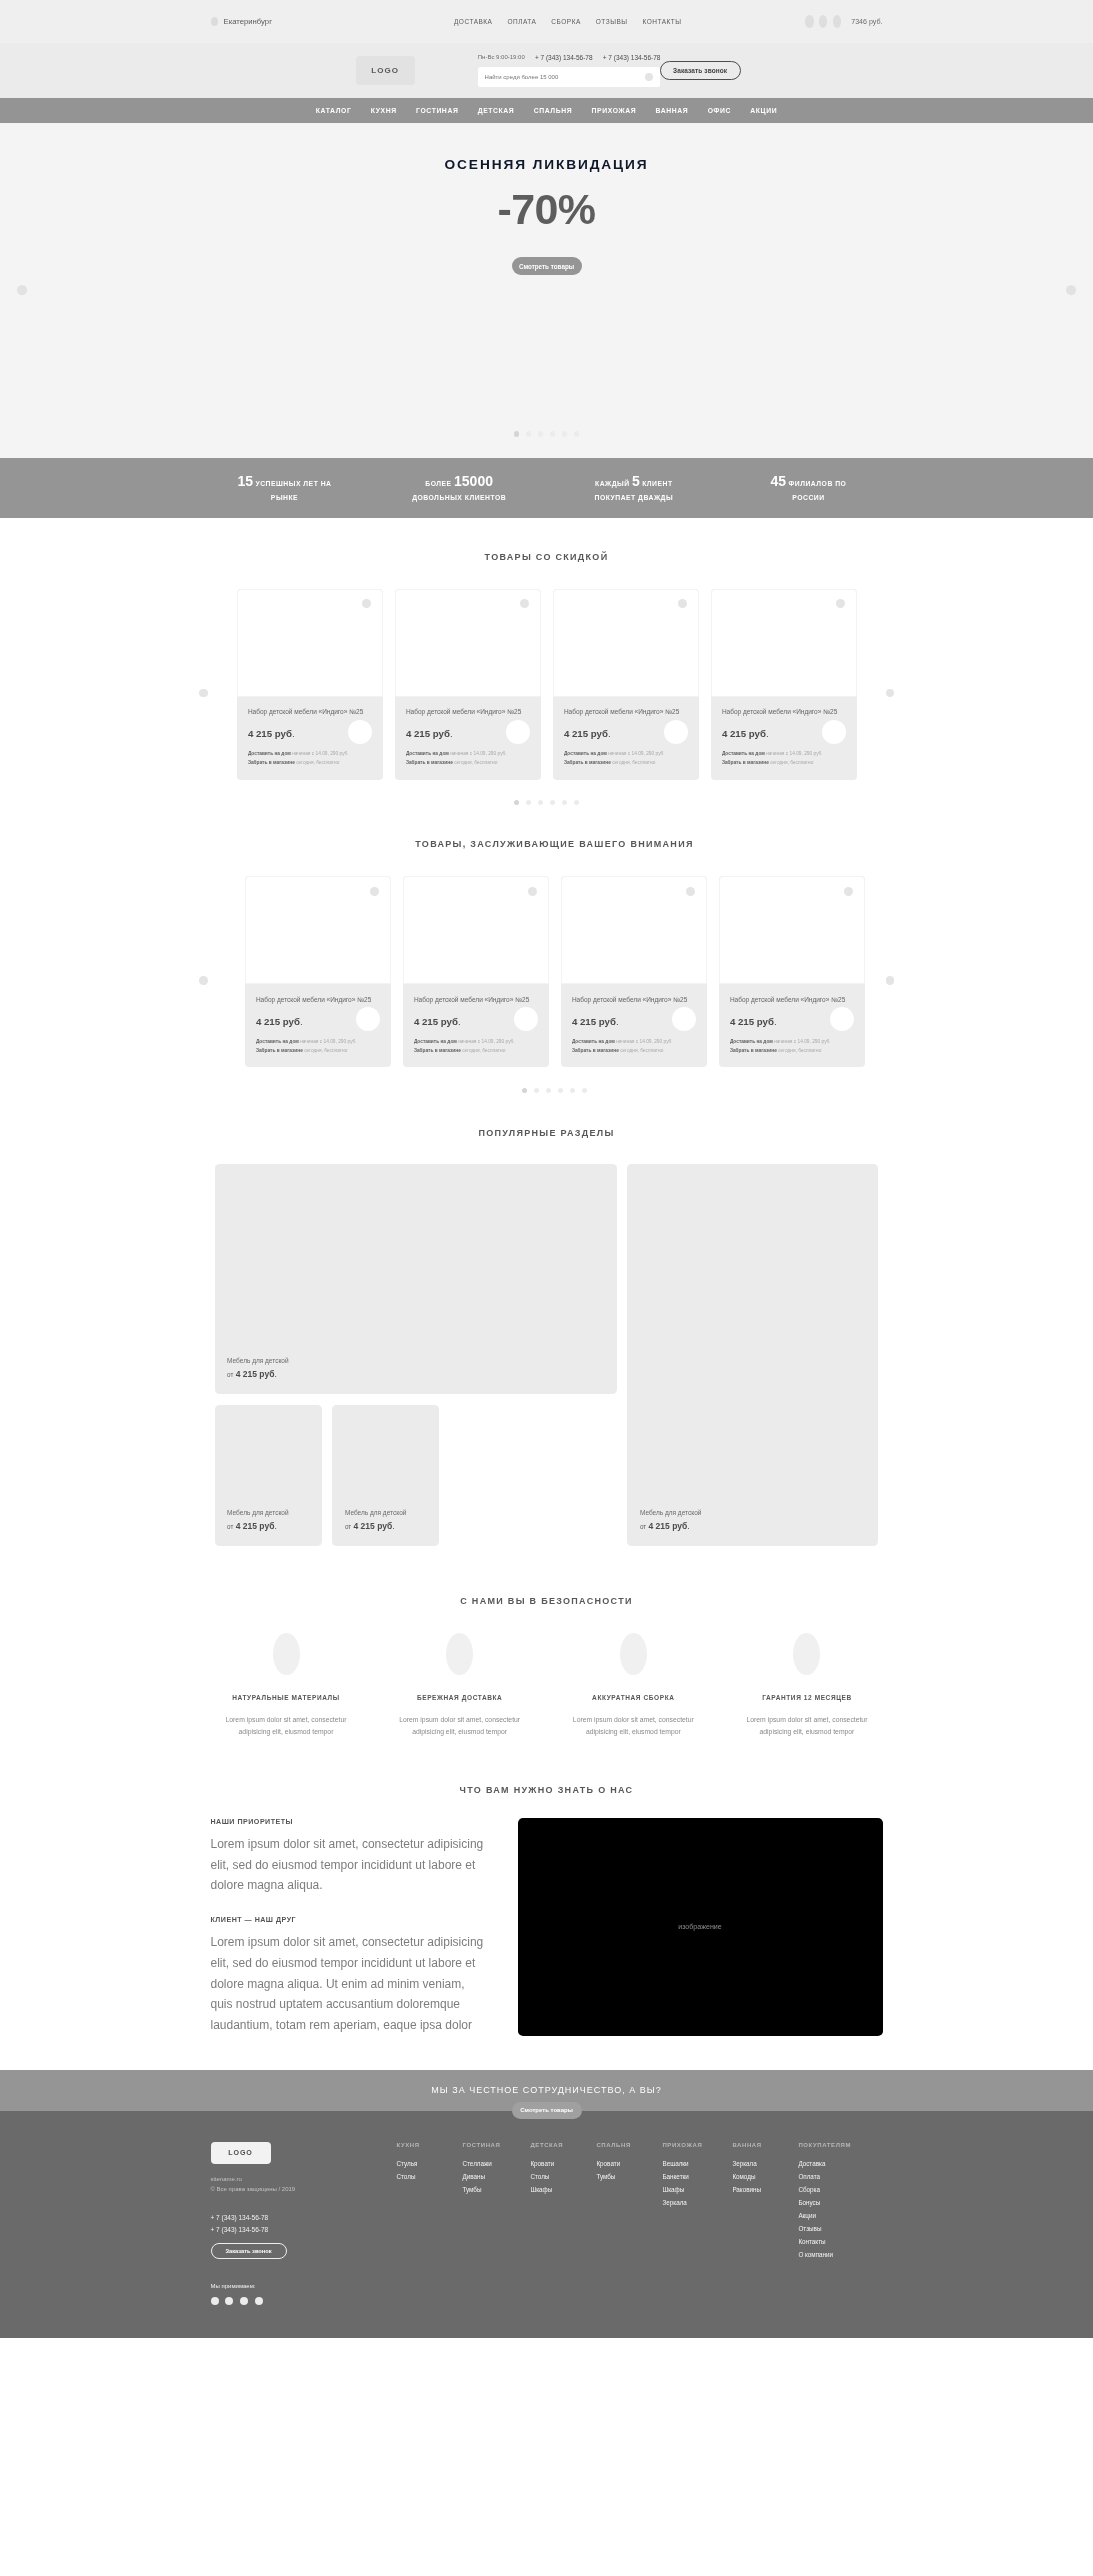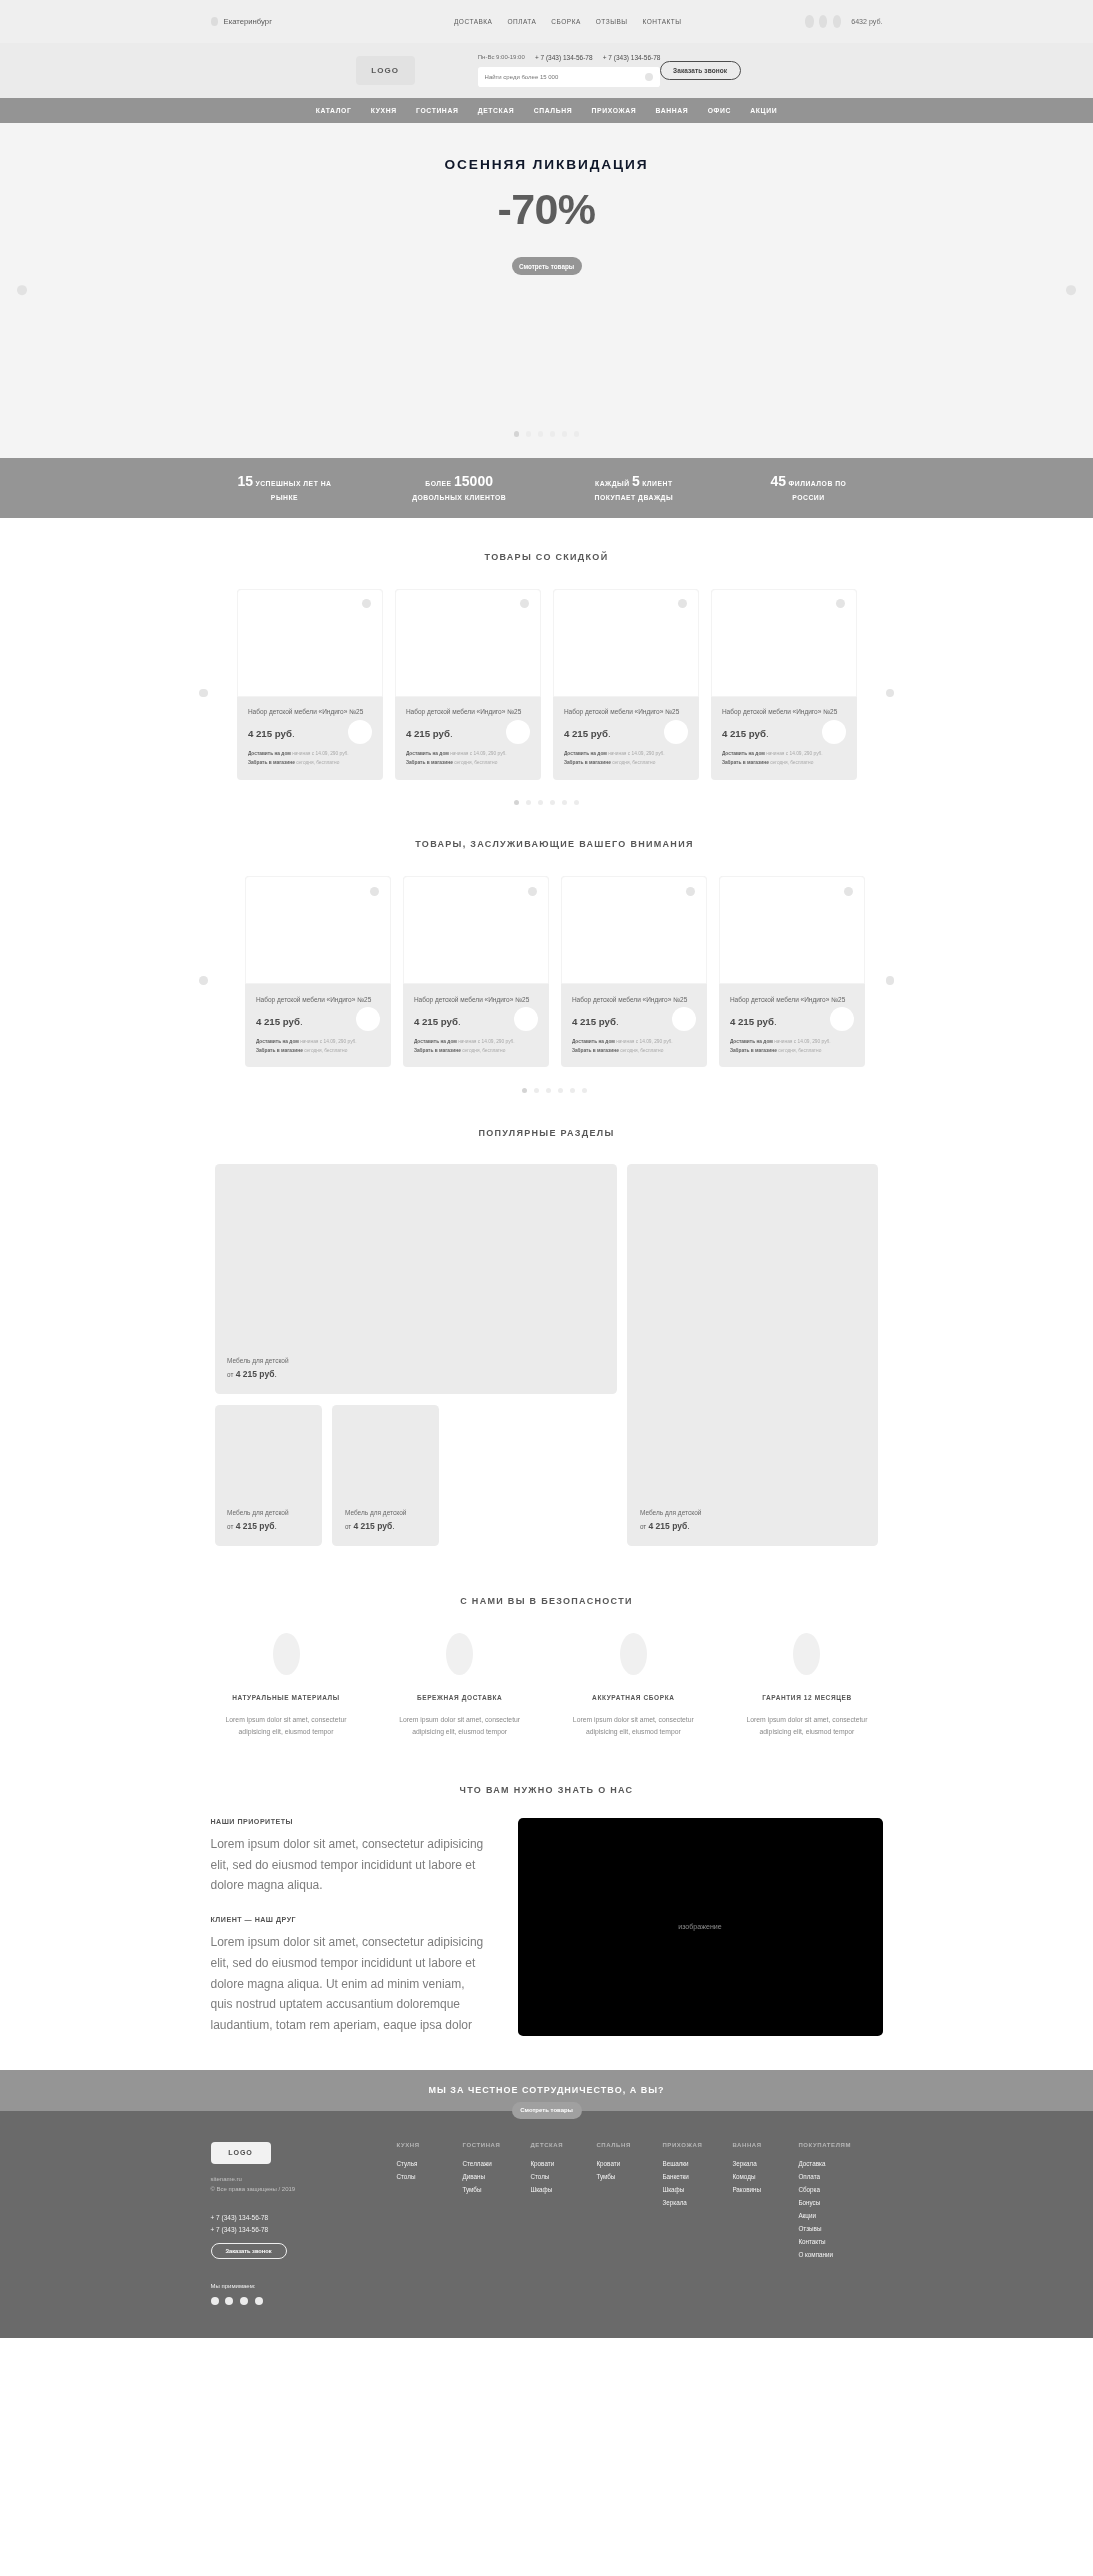--- a/index.html
+++ b/index.html
@@ -185,21 +185,21 @@
     display: flex; align-items: center; justify-content: center;
     font-size: 7.1px; color: #8d8d8d;
   }
 
   
   .cta-band {
     margin-top: 34px; height: 41px; background: #959595;
     display: flex; align-items: center; justify-content: center;
   }
   .cta-title {
-    color: #fff; font-size: 9px; font-weight: 700; letter-spacing: 1px; text-transform: uppercase;
+    color: #fff; font-size: 9px; font-weight: 400; letter-spacing: 1px; text-transform: uppercase;
     font-family: "Liberation Sans Narrow", "Liberation Sans", sans-serif;
   }
   .cta-btn-holder { position: relative; height: 0; }
   .cta-btn {
     position: absolute; left: 50%; transform: translateX(-50%); top: -9px;
     width: 70px; height: 17.7px; border-radius: 9px; background: #a0a0a0;
     color: #fff; border: 0; font-size: 6px; font-weight: 700; font-family: inherit; cursor: pointer;
   }
 
   
@@ -244,21 +244,21 @@
           <a href="#">ДОСТАВКА</a>
           <a href="#">ОПЛАТА</a>
           <a href="#">СБОРКА</a>
           <a href="#">ОТЗЫВЫ</a>
           <a href="#">КОНТАКТЫ</a>
         </nav>
       <div class="topright">
         <span class="tr-icon"></span>
         <span class="tr-icon"></span>
         <span class="tr-icon"></span>
-        <span class="cart-sum">6432 руб.</span>
+        <span class="cart-sum">7346 руб.</span>
       </div>
     </div>
   </div>
 
   <div class="header">
     <div class="wrap">
       <div class="logo-box">LOGO</div>
       <div class="header-center">
         <div class="contact-row">
           <span class="hours">Пн-Вс  9:00-19:00</span>

